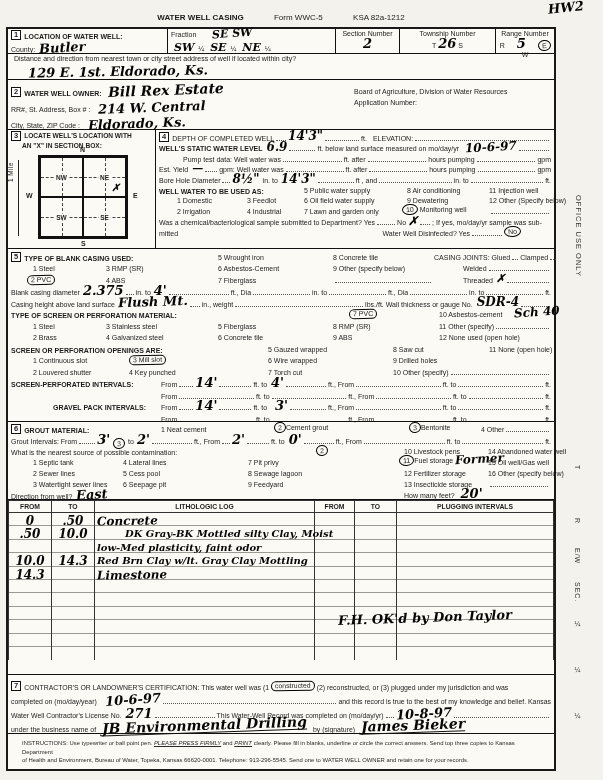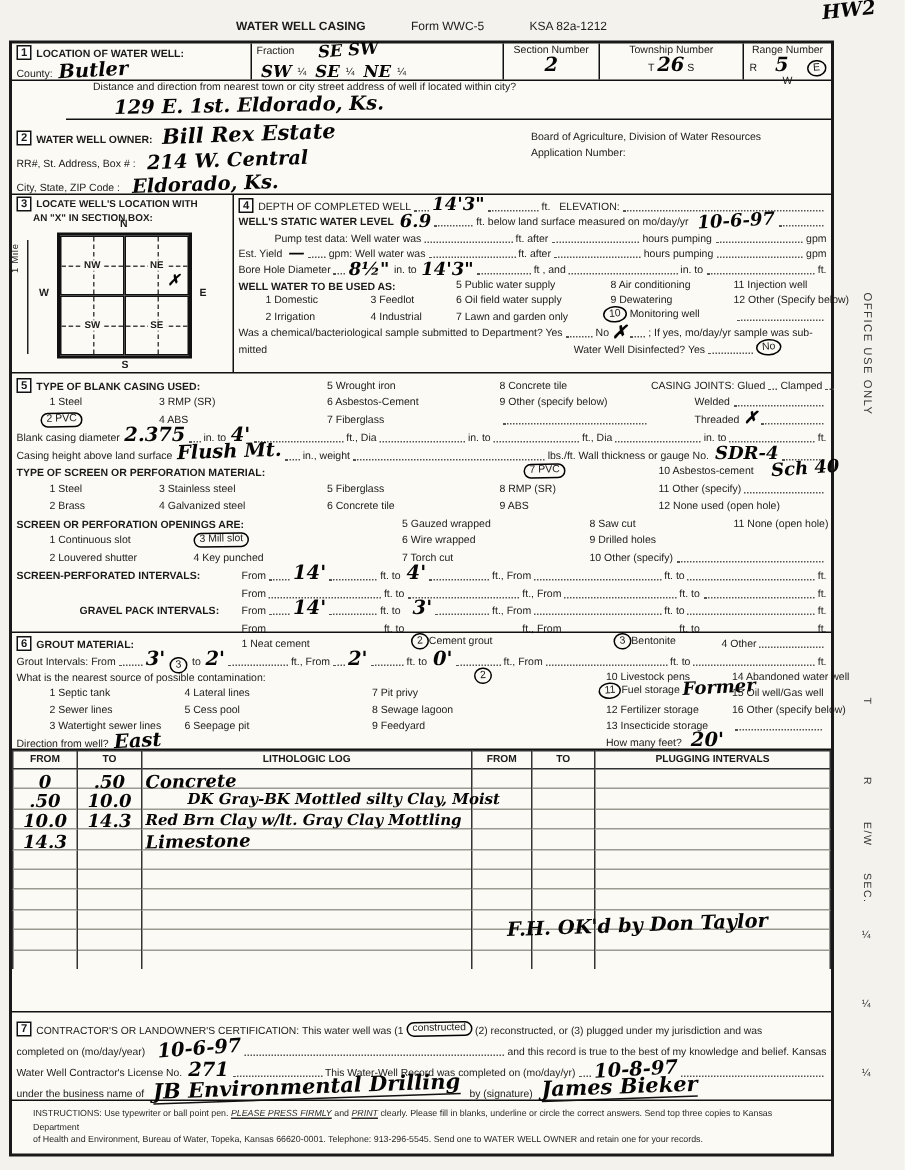--- a/index.html
+++ b/index.html
@@ -29,21 +29,21 @@
           border:2px solid #191919; background:#fbfaf5; }
   .titleline { position:absolute; top:13px; left:0; width:562px; text-align:center; font-size:8px; }
   .titleline span { margin:0 14px; }
   .hwtag { position:absolute; top:2px; left:548px; transform:rotate(-6deg); }
   
   .s1 { display:flex; height:25px; border-bottom:1.2px solid #111; }
   .s1 > div { border-right:1.2px solid #111; padding:1px 3px; position:relative; }
   .s1 > div:last-child { border-right:none; flex:1; }
   .c-loc { width:160px; } .c-frac { width:168px; } .c-sec { width:64px; text-align:center;}
   .c-town { width:96px; text-align:center; }
-  .s1row { height:26px; border-bottom:1.2px solid #111; padding:1px 18px; position:relative;margin-left:36px; }
+  .s1row { height:26px; border-bottom:1.2px solid #111; padding:1px 6px; position:relative; }
   
   .s2 { display:flex; height:50px; border-bottom:1.2px solid #111; }
   .s2 .left { flex:1; padding:1px 3px; }
   .s2 .right { width:200px; padding:8px 4px 0 0; text-align:left; font-size:7px; }
   .s2 .left .fr { height:16px; }
   
   .s34 { display:flex; height:119px; border-bottom:1.2px solid #111; }
   .s3 { width:148px; border-right:1.2px solid #111; position:relative; font-size:6.6px; }
   .s3 .ttl { padding:1px 0 0 3px; font-weight:bold; line-height:7.5px;}
   .s3box { position:absolute; left:30px; top:25px; width:90px; height:84px;
@@ -562,20 +562,28 @@
           </tr>
       <tr>
             <td class="dcell"><span class="hw h12">.50</span></td>
             <td class="dcell"><span class="hw h12">10.0</span></td>
             <td class="lithcell"><span class="hw h10" style="display:inline-block;margin-left:28px;">DK Gray-BK Mottled silty Clay, Moist</span></td>
             <td></td>
             <td></td>
             <td></td>
           </tr>
       <tr>
+            <td class="dcell"><span class="hw h12"></span></td>
+            <td class="dcell"><span class="hw h12"></span></td>
+            <td class="lithcell"><span class="hw h10" style="display:inline-block;">low-Med plasticity, faint odor</span></td>
+            <td></td>
+            <td></td>
+            <td></td>
+          </tr>
+      <tr>
             <td class="dcell"><span class="hw h12">10.0</span></td>
             <td class="dcell"><span class="hw h12">14.3</span></td>
             <td class="lithcell"><span class="hw h10" style="display:inline-block;font-style:italic;">Red Brn Clay w/lt. Gray Clay Mottling</span></td>
             <td></td>
             <td></td>
             <td></td>
           </tr>
       <tr>
             <td class="dcell"><span class="hw h12">14.3</span></td>
             <td class="dcell"><span class="hw h12"></span></td>

